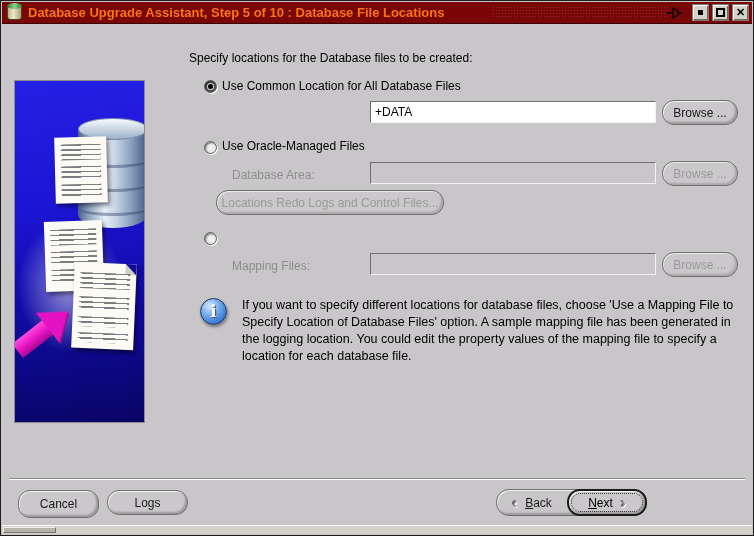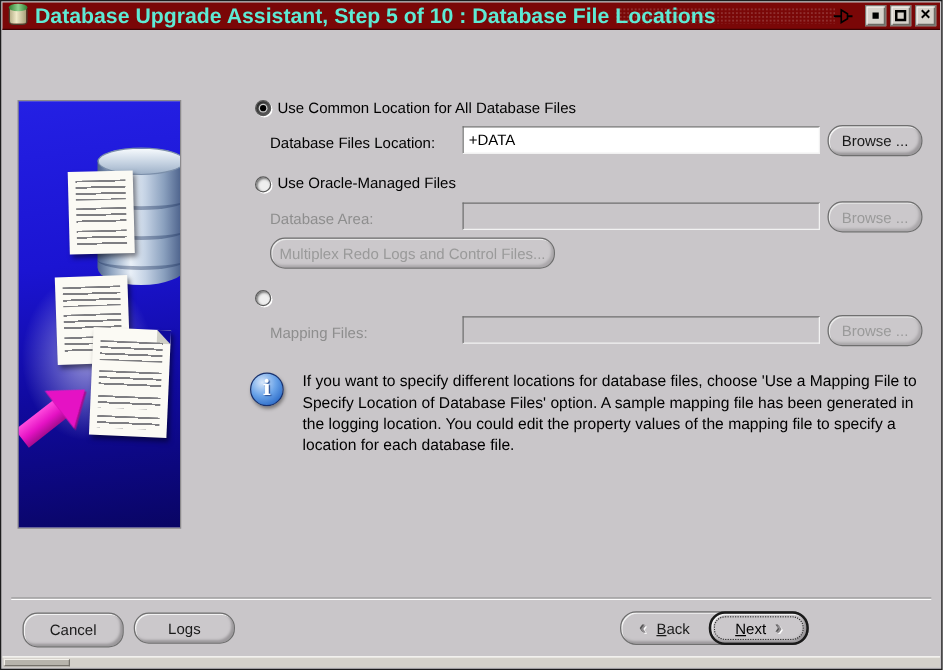--- a/index.html
+++ b/index.html
@@ -4,21 +4,21 @@
 <style>
   html,body{margin:0;padding:0;background:#555;}
   *{box-sizing:border-box;font-family:"Liberation Sans",sans-serif;}
   .window{position:relative;width:754px;height:536px;background:#c9c6c9;border:1px solid #1c1c1c;overflow:hidden;}
 
   
   .titlebar{position:absolute;left:1px;top:1px;right:1px;height:22px;background:#7a0707;border-bottom:1px solid #3c0202;display:flex;align-items:center;}
   .titlebar-texture{position:absolute;left:490px;right:84px;top:4px;bottom:4px;background-image:radial-gradient(#a05050 27%,transparent 30%);background-size:3px 3px;opacity:.55;}
   .app-icon{width:15px;height:15px;margin:0 6px 0 5px;position:relative;background:linear-gradient(90deg,#b9b18a,#efe9c8 40%,#a79f78);border-radius:4px/3px;border:1px solid #4a4430;}
   .app-icon::before{content:"";position:absolute;left:-1px;top:-3px;width:15px;height:6px;border-radius:50%;background:linear-gradient(90deg,#2f7d2f,#8fd08f,#2f7d2f);}
-  .title-text{color:#5eead4;font-size:17px;font-weight:bold;white-space:nowrap;position:relative;}
+  .title-text{color:#f97316;font-size:13px;font-weight:bold;white-space:nowrap;position:relative;}
   .tb-right{position:absolute;right:3px;top:2px;display:flex;align-items:center;gap:3px;}
   .pin-icon{width:20px;height:16px;margin-right:3px;}
   .tb-btn{width:17px;height:17px;background:#d6d2cb;border:1px solid #7d7a74;box-shadow:inset 1px 1px 0 #fdfdfa,inset -1px -1px 0 #6e6b65;display:flex;align-items:center;justify-content:center;cursor:default;}
   .glyph-min{width:5px;height:5px;background:#000;}
   .glyph-max{width:9px;height:9px;border:2px solid #000;}
   .glyph-close{font-size:11px;font-weight:bold;color:#000;line-height:1;}
 
   
   .art-panel{position:absolute;left:14px;top:80px;width:129px;height:341px;overflow:hidden;background:linear-gradient(172deg,#2420e4 0%,#1b14d2 38%,#100a9e 68%,#090564 100%);box-shadow:0 0 0 1px rgba(0,0,0,.3);}
   .art-glow{position:absolute;left:-20px;top:110px;width:150px;height:190px;background:radial-gradient(closest-side,rgba(255,255,255,.55),rgba(255,255,255,0) 70%);}
@@ -31,21 +31,21 @@
   .paper-a{left:40px;top:56px;width:52px;height:66px;transform:rotate(-1.5deg);}
   .paper-b{left:30px;top:140px;width:58px;height:70px;transform:rotate(-2deg);box-shadow:0 0 16px 7px rgba(255,150,60,.9),2px 3px 4px rgba(0,0,10,.5);}
   .paper-c{left:58px;top:182px;width:62px;height:86px;transform:rotate(2.5deg);}
   .paper-c::before{content:"";position:absolute;top:0;right:0;border-style:solid;border-width:0 11px 11px 0;border-color:#0f0a9c #0f0a9c #cfcfc6 #fbfaf4;}
   .arrow{position:absolute;left:-4px;top:196px;width:78px;height:78px;transform:rotate(-38deg);transform-origin:28px 56px;}
   .arrow-shaft{position:absolute;left:0;top:48px;width:40px;height:18px;background:linear-gradient(180deg,#ff4ade,#e512c4 55%,#a50b8e);}
   .arrow-head{position:absolute;left:38px;top:38px;width:0;height:0;border-style:solid;border-width:19px 0 19px 26px;border-color:transparent transparent transparent #e512c4;filter:drop-shadow(0 2px 0 #a50b8e);}
 
   
   .label{position:absolute;font-size:12px;color:#000;white-space:nowrap;}
-  .label.dim{color:#8e8e8e;}
+  .label.dim{color:#8e8e8e;margin-left:16px;}
   .radio{position:absolute;width:13px;height:13px;border-radius:50%;background:#efefef;border:1px solid #5a5a5a;box-shadow:inset 1px 1px 2px rgba(0,0,0,.55),1px 1px 0 #fff;}
   .radio.selected{background:#555;}
   .radio.selected::after{content:"";position:absolute;left:3px;top:3px;width:5px;height:5px;border-radius:50%;background:#000;box-shadow:0 0 0 1px #cfcfcf;}
   .field{position:absolute;height:22px;width:286px;left:369px;border:1px solid;border-color:#6f6f6f #f2f2f2 #f2f2f2 #6f6f6f;background:#fff;font-size:12px;padding:0 4px;color:#000;}
   .field:disabled{background:#c9c6c9;color:#8e8e8e;}
   .btn{position:absolute;display:flex;align-items:center;justify-content:center;font-size:12px;color:#1a1a1a;background:#cbc8cb;border:1px solid #6f6f6f;border-radius:12px;box-shadow:inset 1px 1px 0 #f2f2f2,inset -2px -2px 2px #9b989b;cursor:default;white-space:nowrap;}
   .btn.disabled{color:#9a9a9a;box-shadow:inset 1px 1px 0 #e8e8e8,inset -2px -2px 2px #aaa7aa;}
   .info-icon{position:absolute;left:199px;top:297px;width:27px;height:27px;border-radius:50%;background:radial-gradient(circle at 35% 28%,#d7e6fa,#6aa3e8 45%,#3372cc 78%,#1f4fa8);border:1px solid #17316e;box-shadow:1px 2px 3px rgba(0,0,0,.4);display:flex;align-items:center;justify-content:center;}
   .info-icon span{font-family:"DejaVu Serif",serif;font-weight:bold;font-size:17px;color:#fff;text-shadow:1px 1px 1px #274b91;line-height:1;}
   .info-text{position:absolute;left:241px;top:296px;width:500px;font-size:12.5px;line-height:17px;color:#000;}
@@ -115,33 +115,33 @@
         <div class="scribble" style="top:54px;height:10px;"></div>
         <div class="scribble" style="top:70px;height:10px;"></div>
       </div>
     </div>
     <div class="arrow">
       <div class="arrow-shaft"></div>
       <div class="arrow-head"></div>
     </div>
   </div>
 
+  <div class="label" style="left:188px;top:50px;">Specify locations for the Database files to be created:</div>
 
   <div class="radio selected" style="left:203px;top:79px;" role="radio" aria-checked="true"></div>
   <div class="label" style="left:221px;top:78px;">Use Common Location for All Database Files</div>
-  <div class="label" style="left:215px;top:106px;">Database Files Location:</div>
   <input class="field" style="top: 100px;" value="+DATA">
   <div class="btn" style="left:661px;top:99px;width:76px;height:25px;">Browse ...</div>
 
   <div class="radio" style="left:203px;top:140px;" role="radio" aria-checked="false"></div>
   <div class="label" style="left:221px;top:138px;">Use Oracle-Managed Files</div>
   <div class="label dim" style="left:215px;top:167px;">Database Area:</div>
   <input class="field" style="top: 161px;" disabled="" value="">
   <div class="btn disabled" style="left:661px;top:160px;width:76px;height:25px;">Browse ...</div>
-  <div class="btn disabled" style="left:215px;top:189px;width:228px;height:25px;">Multiplex Redo Logs and Control Files...</div>
+  <div class="btn disabled" style="left:215px;top:189px;width:228px;height:25px;">Locations Redo Logs and Control Files...</div>
 
   <div class="radio" style="left:203px;top:231px;" role="radio" aria-checked="false"></div>
   <div class="label dim" style="left:215px;top:258px;">Mapping Files:</div>
   <input class="field" style="top: 252px;" disabled="" value="">
   <div class="btn disabled" style="left:661px;top:251px;width:76px;height:25px;">Browse ...</div>
 
   <div class="info-icon">
       <span>i</span>
     </div>
   <div class="info-text">If you want to specify different locations for database files, choose 'Use a Mapping File to Specify Location of Database Files' option. A sample mapping file has been generated in the logging location. You could edit the property values of the mapping file to specify a location for each database file.</div>

